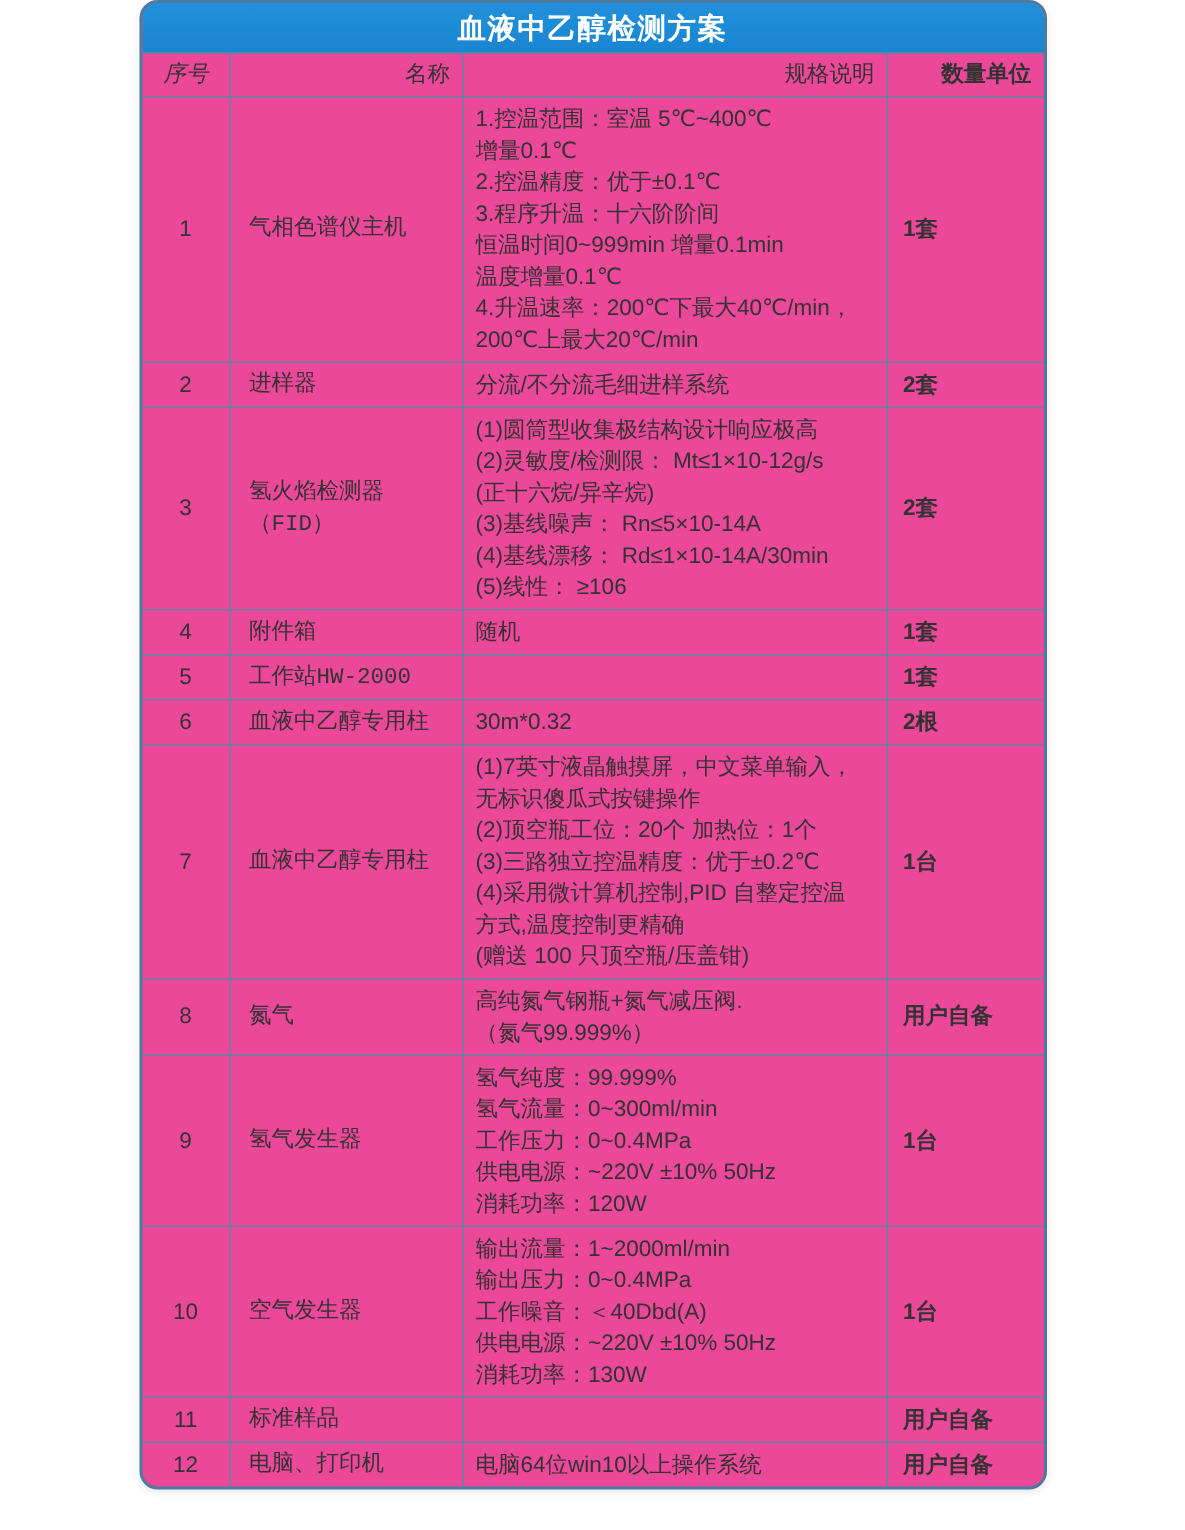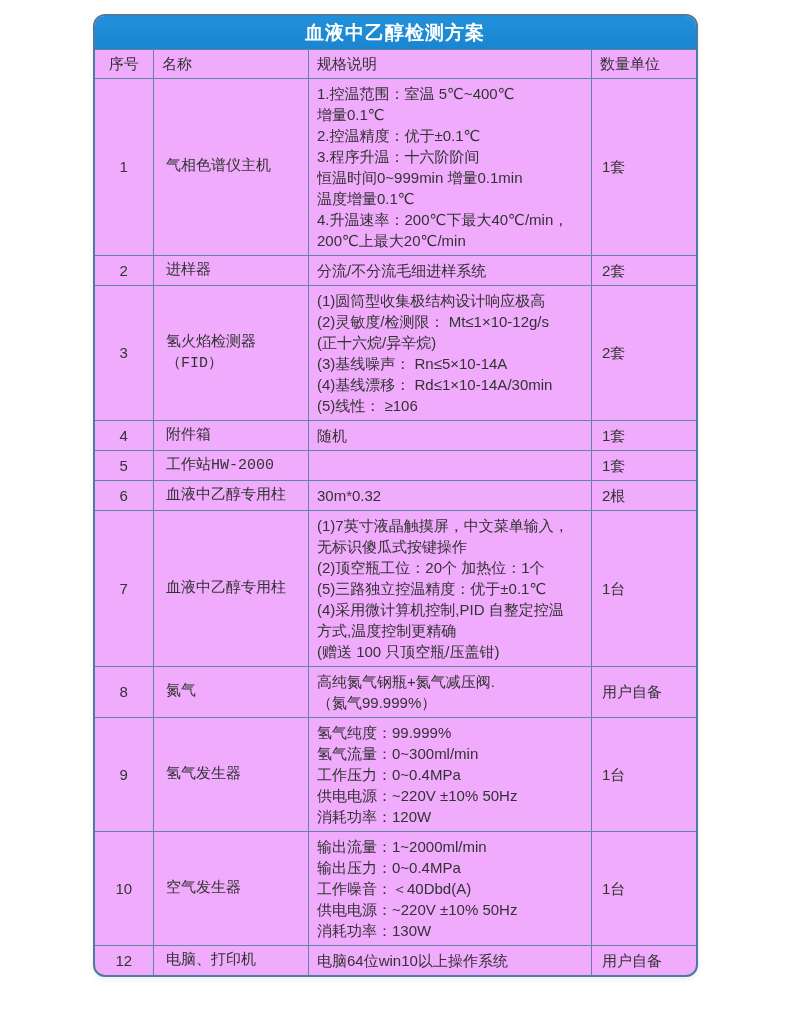--- a/index.html
+++ b/index.html
@@ -15,25 +15,25 @@
     margin: 0;
     padding: 0;
     width: 790px;
     height: 1020px;
     background: #ffffff;
     font-family: "Liberation Sans", "DejaVu Sans", sans-serif;
     color: var(--text);
   }
   .card {
     width: 605px;
-    margin: 14px auto 0 auto;
+    margin: 0 auto 0 auto;
     border: 2px solid var(--line-strong);
     border-radius: 12px;
     overflow: hidden;
-    background: #f0abfc;
+    background: #ec4899;
     box-shadow: 0 2px 6px rgba(0,0,0,0.08);
   }
   .title-bar {
     height: 34px;
     background: linear-gradient(180deg, var(--blue-light), var(--blue));
     color: var(--title-text);
     font-size: 19px;
     font-weight: bold;
     letter-spacing: 1px;
     display: flex;
@@ -52,24 +52,24 @@
   col.col-qty  { width: auto; }
   th, td {
     border-right: 1px solid var(--line);
     border-bottom: 1px solid var(--line);
     font-size: 15px;
     line-height: 21px;
     vertical-align: middle;
     color: var(--text);
     font-weight: normal;
   }
-  th:last-child, td:last-child { border-right: none; }
+  th:last-child, td:last-child { border-right: none; font-weight: bold; }
   tbody tr:last-child td { border-bottom: none; }
-  thead th { height: 28px; padding: 3px 8px; text-align: left; }
-  thead th.c-no { text-align: center; padding: 3px 2px; }
+  thead th { height: 28px; padding: 3px 8px; text-align: right; }
+  thead th.c-no { text-align: center; padding: 3px 2px; font-style: italic; }
   td.c-no   { text-align: center; padding: 4px 2px; }
   td.c-name { padding: 4px 12px; font-family: Liberation Mono, monospace; }
   td.c-spec { padding: 4px 8px; }
   td.c-qty  { padding: 4px 10px; }
   .spec-line { white-space: nowrap; overflow: hidden; }
 </style>
 </head>
 <body>
 
 <div class="card">
@@ -148,21 +148,21 @@
           </td>
     <td class="c-qty">2根</td>
   </tr>
         <tr>
     <td class="c-no">7</td>
     <td class="c-name">血液中乙醇专用柱</td>
     <td class="c-spec">
             <div class="spec-line">(1)7英寸液晶触摸屏，中文菜单输入，</div>
             <div class="spec-line">无标识傻瓜式按键操作</div>
             <div class="spec-line">(2)顶空瓶工位：20个 加热位：1个</div>
-            <div class="spec-line">(5)三路独立控温精度：优于±0.1℃</div>
+            <div class="spec-line">(3)三路独立控温精度：优于±0.2℃</div>
             <div class="spec-line">(4)采用微计算机控制,PID 自整定控温</div>
             <div class="spec-line">方式,温度控制更精确</div>
             <div class="spec-line">(赠送 100 只顶空瓶/压盖钳)</div>
           </td>
     <td class="c-qty">1台</td>
   </tr>
         <tr>
     <td class="c-no">8</td>
     <td class="c-name">氮气</td>
     <td class="c-spec">
@@ -189,20 +189,26 @@
     <td class="c-spec">
             <div class="spec-line">输出流量：1~2000ml/min</div>
             <div class="spec-line">输出压力：0~0.4MPa</div>
             <div class="spec-line">工作噪音：＜40Dbd(A)</div>
             <div class="spec-line">供电电源：~220V ±10% 50Hz</div>
             <div class="spec-line">消耗功率：130W</div>
           </td>
     <td class="c-qty">1台</td>
   </tr>
         <tr>
+    <td class="c-no">11</td>
+    <td class="c-name">标准样品</td>
+    <td class="c-spec"></td>
+    <td class="c-qty">用户自备</td>
+  </tr>
+        <tr>
     <td class="c-no">12</td>
     <td class="c-name">电脑、打印机</td>
     <td class="c-spec">
             <div class="spec-line">电脑64位win10以上操作系统</div>
           </td>
     <td class="c-qty">用户自备</td>
   </tr>
       </tbody>
   </table>
 </div>

